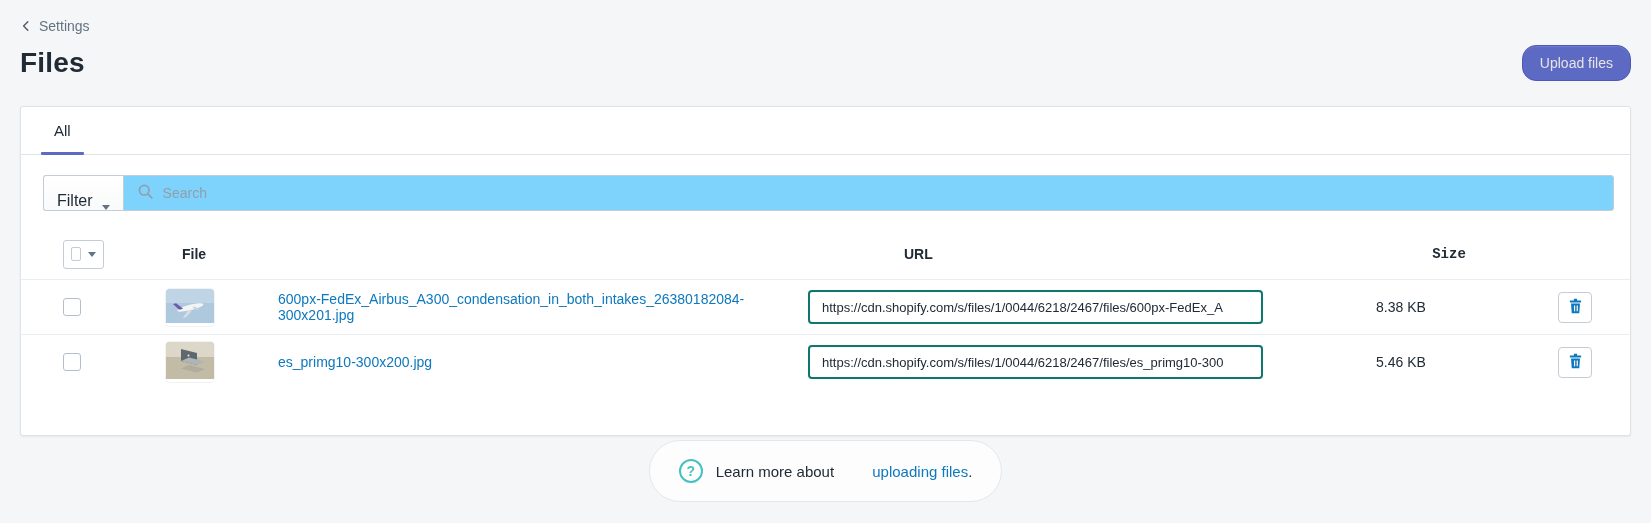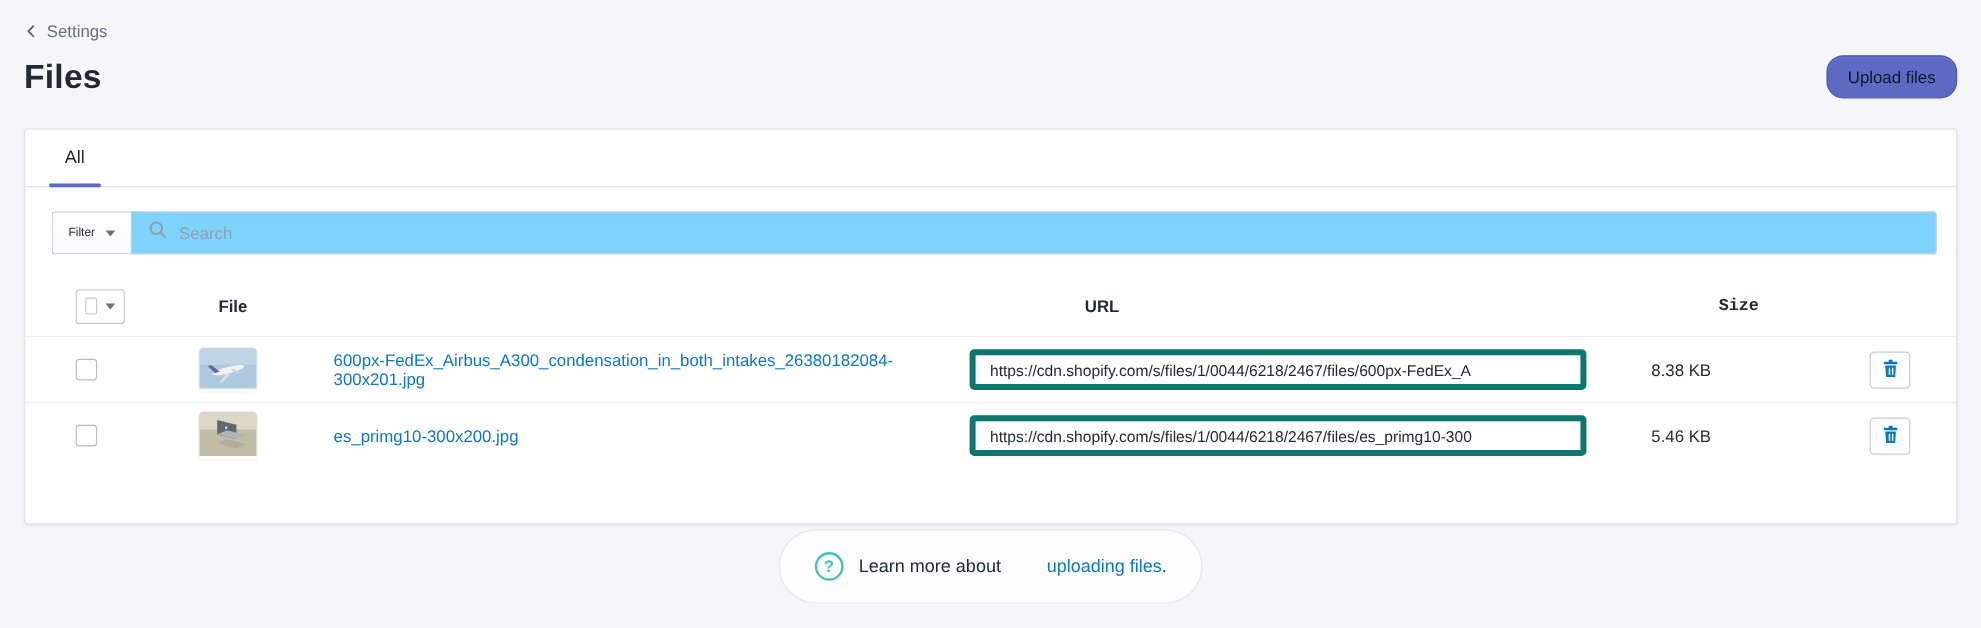--- a/index.html
+++ b/index.html
@@ -15,21 +15,21 @@
     display:inline-flex; align-items:center; gap:7px;
     color:#637381; font-size:14px; cursor:pointer; text-decoration:none;
   }
   .breadcrumb svg { display:block; }
   .title-row {
     display:flex; justify-content:space-between; align-items:center;
     margin-top:9px;
   }
   .page-title { font-size:28px; font-weight:700; color:#212b36; letter-spacing:.2px; }
   .upload-btn {
-    background:#5c6ac4; border:1px solid #4c59b8; color:#0f172a;
+    background:#5c6ac4; border:1px solid #4c59b8; color:#e5e5e5;
     font-family:"Liberation Sans",sans-serif;
     font-size:14px; padding:9px 17px; border-radius:14px; cursor:pointer;
     box-shadow:inset 0 1px 0 rgba(255,255,255,.12);
   }
 
   .card {
     margin:25px 20px 0 20px;
     background:#fff;
     border:1px solid #dfe3e8;
     border-radius:3px;
@@ -44,27 +44,27 @@
     padding:0 17px; font-size:15px; color:#212b36; cursor:pointer;
   }
   .tab.active::after {
     content:""; position:absolute; left:4px; right:4px; bottom:-1px;
     height:3px; background:#5c6ac4; border-radius:1px;
   }
 
   
   .controls { display:flex; padding:20px 16px 18px 22px; }
   .filter-btn {
-    display:flex; align-items:center; gap:9px;
+    display:flex; align-items:flex-end; gap:9px;
     height:36px; padding:0 13px;
     background:linear-gradient(#ffffff,#f9fafb);
     border:1px solid #c4cdd5; border-right:none;
     border-radius:3px 0 0 3px;
     font-family:"Liberation Sans",sans-serif;
-    font-size:10px; color:#212b36; cursor:pointer;
+    font-size:16px; color:#212b36; cursor:pointer;
   }
   .caret-down {
     width:0; height:0; border-left:4px solid transparent;
     border-right:4px solid transparent; border-top:5px solid #637381;
   }
   .search-box {
     flex:1; display:flex; align-items:center; gap:9px;
     height:36px; padding:0 13px;
     background:#7dd3fc; border:1px solid #c4cdd5; border-radius:0 3px 3px 0;
   }
@@ -94,22 +94,22 @@
   .checkbox {
     width:18px; height:18px; border:1px solid #b3c0cc; border-radius:3px;
     background:#fff; cursor:pointer;
   }
   .thumb {
     width:48px; border-radius:4px; overflow:hidden; display:block;
     box-shadow:0 0 0 1px rgba(0,0,0,.05);
   }
   .file-link { color:#0d78be; text-decoration:none; font-size:14px; cursor:pointer; }
   .url-input {
-    width:514px; height:34px; padding:0 12px;
-    border:5px solid #0f766e; border-radius:4px;
+    width:455px; height:34px; padding:0 12px;
+    border:2px solid #0f766e; border-radius:4px;
     font-family:"Liberation Sans",sans-serif;
     font-size:13px; color:#212b36; background:#fff;
     box-shadow:inset 0 1px 1px rgba(99,115,129,.06);
     white-space:nowrap; overflow:hidden;
   }
   .size-cell { text-align:center; color:#212b36; font-size:14px; }
   .trash-btn {
     justify-self:end; margin-right:22px;
     width:34px; height:31px;
     display:flex; align-items:center; justify-content:center;

